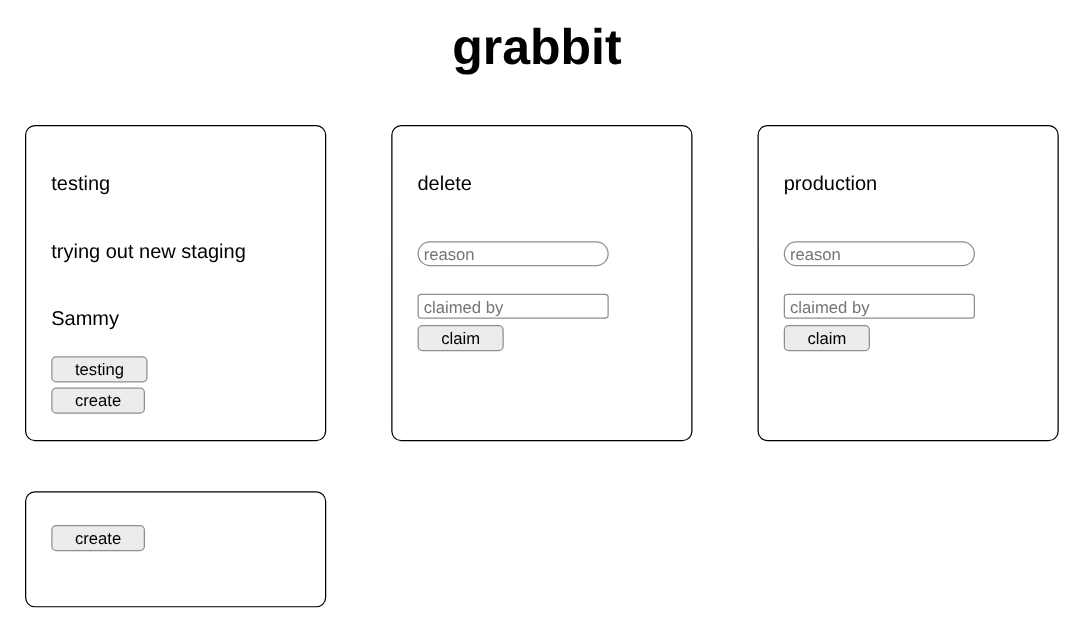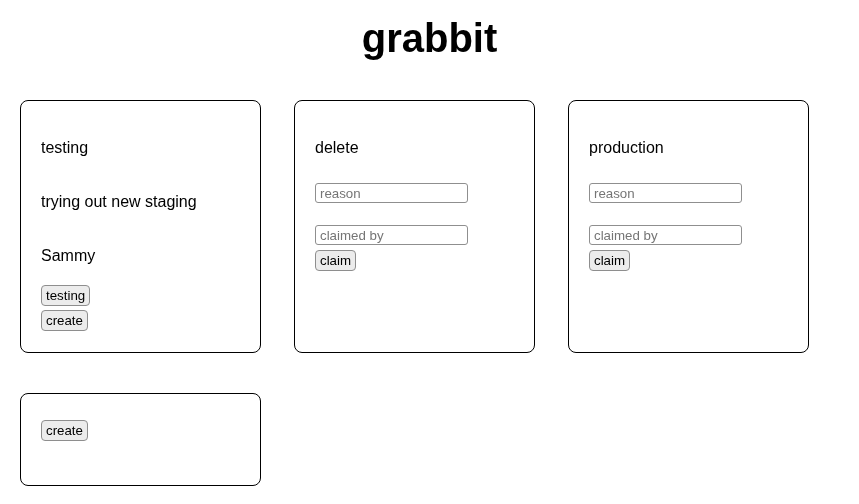--- a/index.html
+++ b/index.html
@@ -13,21 +13,21 @@
   h1.app-title {
     font-size: 40px;
     font-weight: 700;
     line-height: 37px;
     text-align: center;
     margin: 12px 0 0 0;
   }
 
   .cards-row {
     display: flex;
-    gap: 33px;
+    gap: 52px;
     margin: 43px 0 0 12px;
   }
 
   .card {
     width: 241px;
     border: 1px solid #000000;
     border-radius: 8px;
     background: #ffffff;
     padding: 20px;
     display: flex;
@@ -57,26 +57,26 @@
   .text-input::placeholder { color: #757575; opacity: 1; }
 
   .btn {
     font-family: inherit;
     font-size: 13.3px;
     line-height: 15px;
     color: #000000;
     background: #ececec;
     border: 1px solid #8e8e8e;
     border-radius: 4px;
-    padding: 2px 4px;
+    padding: 2px 18px;
     height: 21px;
     cursor: pointer;
   }
 
-  .reason-input   { margin-top: 8px; }
+  .reason-input   { margin-top: 18px; border-radius: 10px; }
   .claimed-input  { margin-top: 22px; }
   .claim-btn      { margin-top: 5px; }
   .release-btn    { margin-top: 2px; }
   .delete-btn     { margin-top: 4px; }
   .resource-input { margin-top: 4px; }
   .create-btn     { margin-top: 6px; }
 </style>
 </head>
 <body>
 

